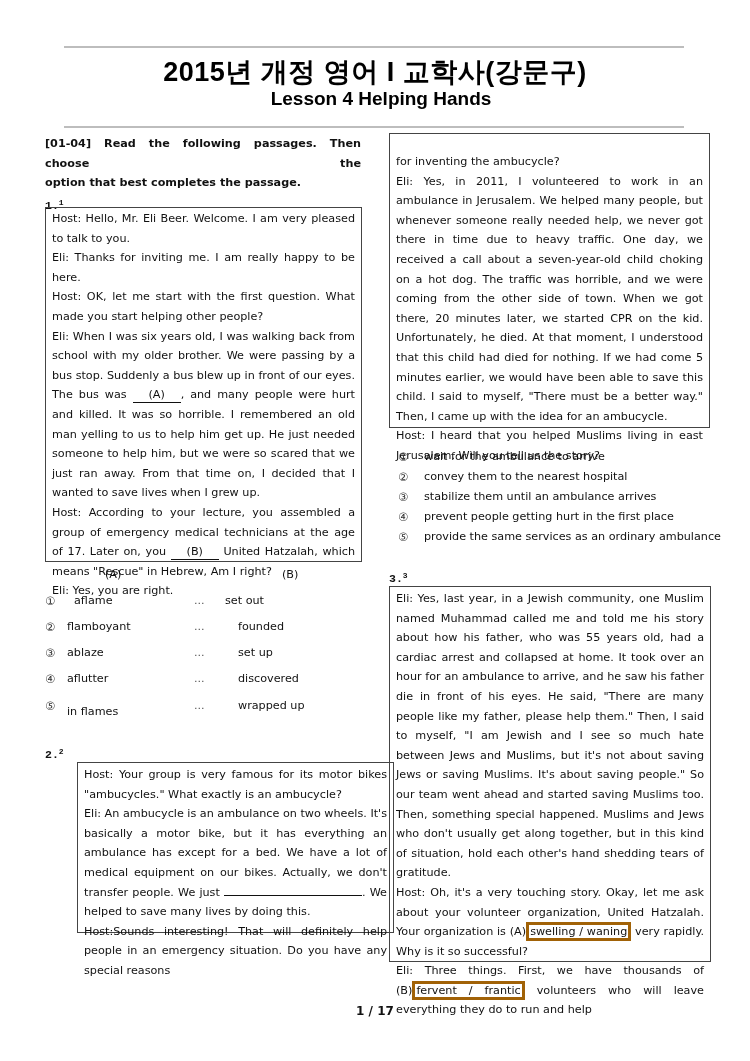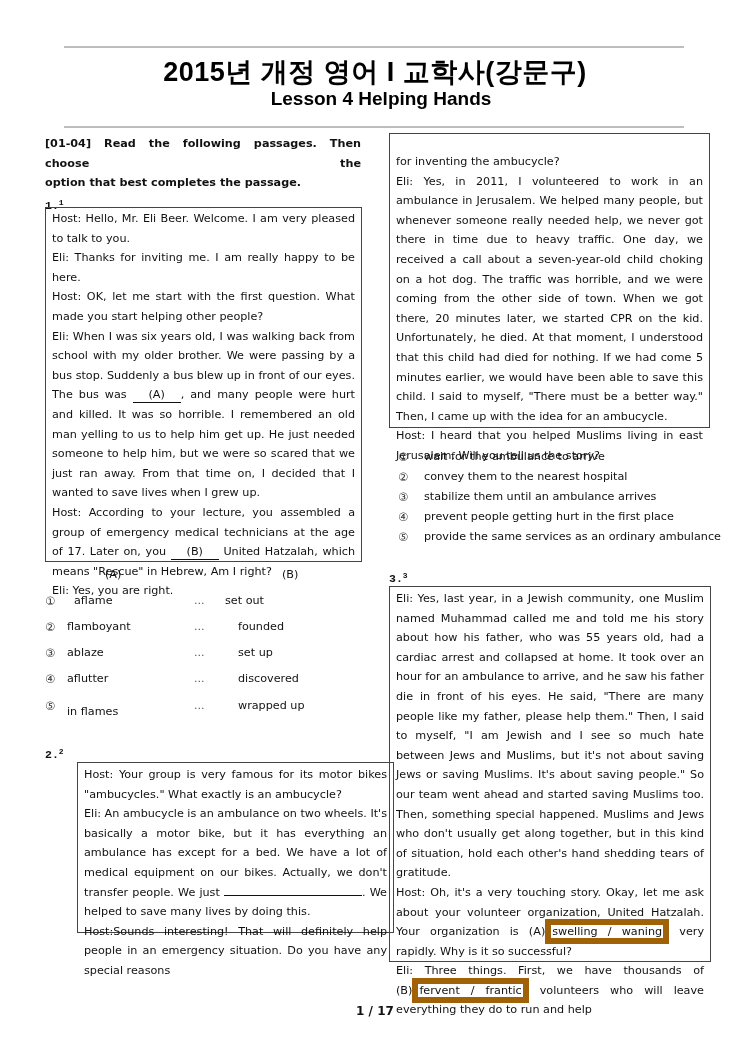--- a/index.html
+++ b/index.html
@@ -14,21 +14,21 @@
   .col { position: absolute; font-size: 11.2px; line-height: 19.6px; }
   .instr { font-weight: bold; text-align: justify; }
   .qnum { font-weight: bold; font-size: 11.5px; font-family: Liberation Mono, monospace; }
   .qnum sup { font-size: 8px; vertical-align: 4px; font-weight: bold; }
 
   .box { position: absolute; border: 1.2px solid #444; padding: 0 6px; box-sizing: border-box;
          font-size: 11.2px; line-height: 19.6px; text-align: justify; }
   .box p { margin: 0; text-align: justify; }
   .spk { font-weight: normal; }
   .blank { display: inline-block; border-bottom: 1px solid #111; text-align: center; line-height: 14px; }
-  .choice-box { border: 6px solid #a16207; padding: 0 1px; }
+  .choice-box { border: 3px solid #a16207; padding: 0 1px; }
 
   .opts { position: absolute; font-size: 11.2px; }
   .opt-row { position: absolute; left: 0; white-space: nowrap; }
   .circ { display: inline-block; width: 14px; font-size: 11.5px; color: #333; }
   .hdr { position: absolute; font-size: 11.2px; }
 
   .footer { position: absolute; top: 1004px; left: 0; width: 750px; text-align: center;
             font-size: 12px; font-weight: bold; }
 </style>
 </head>

